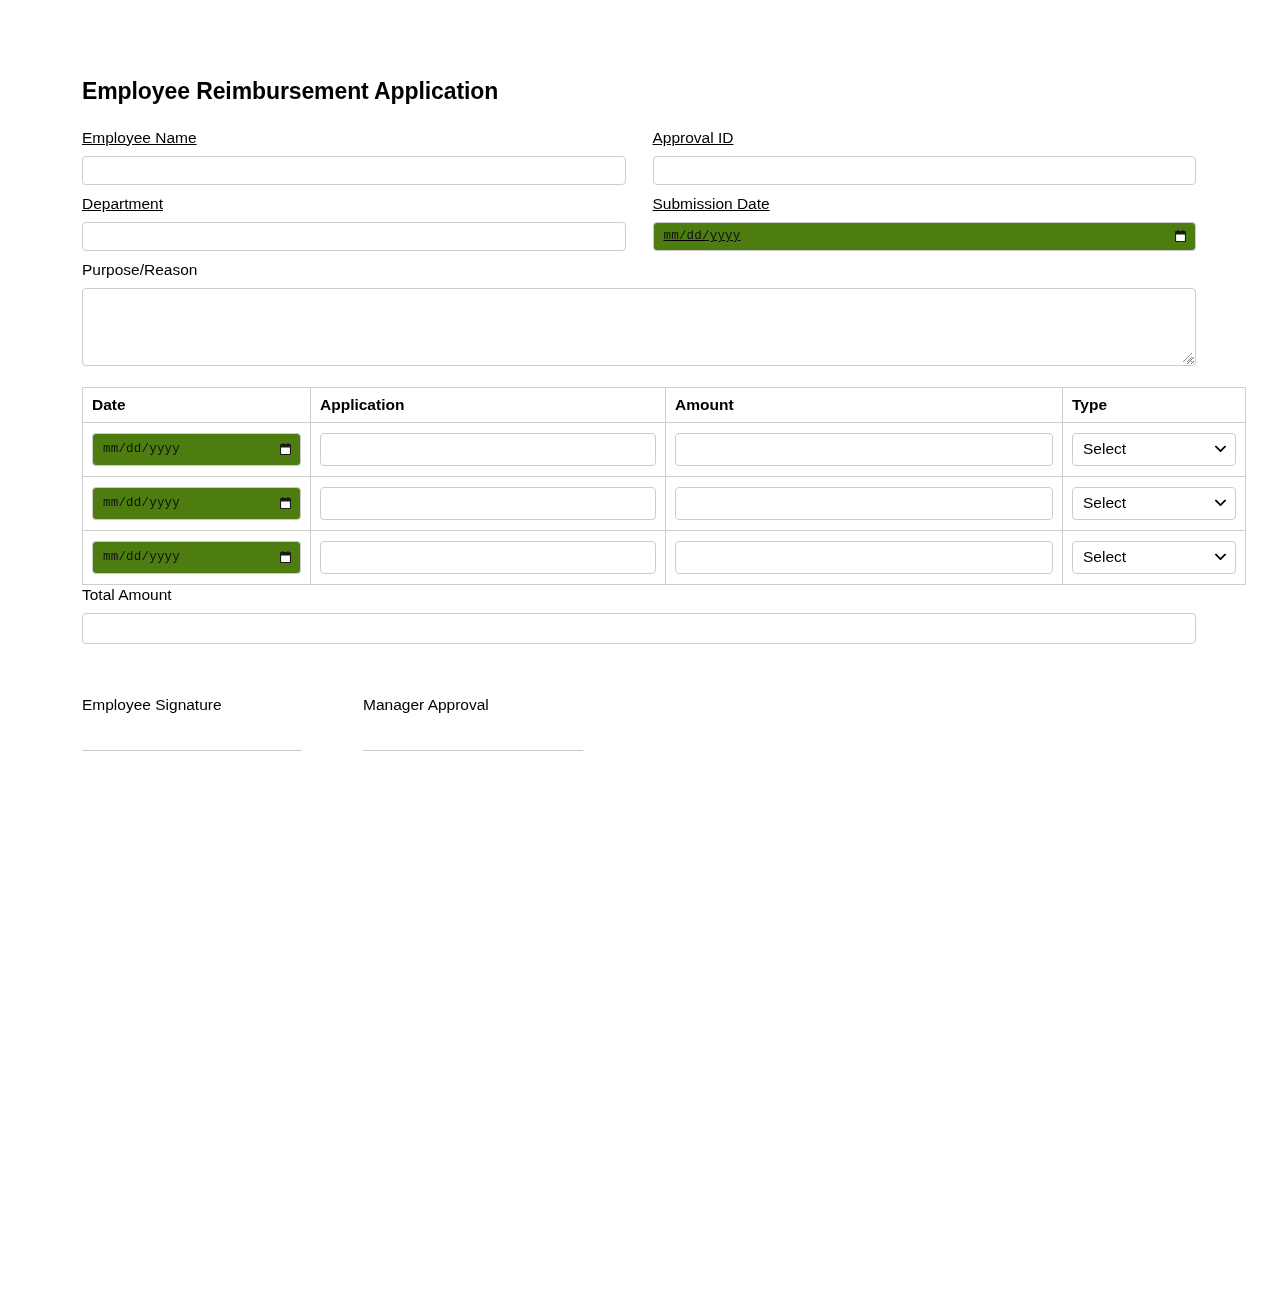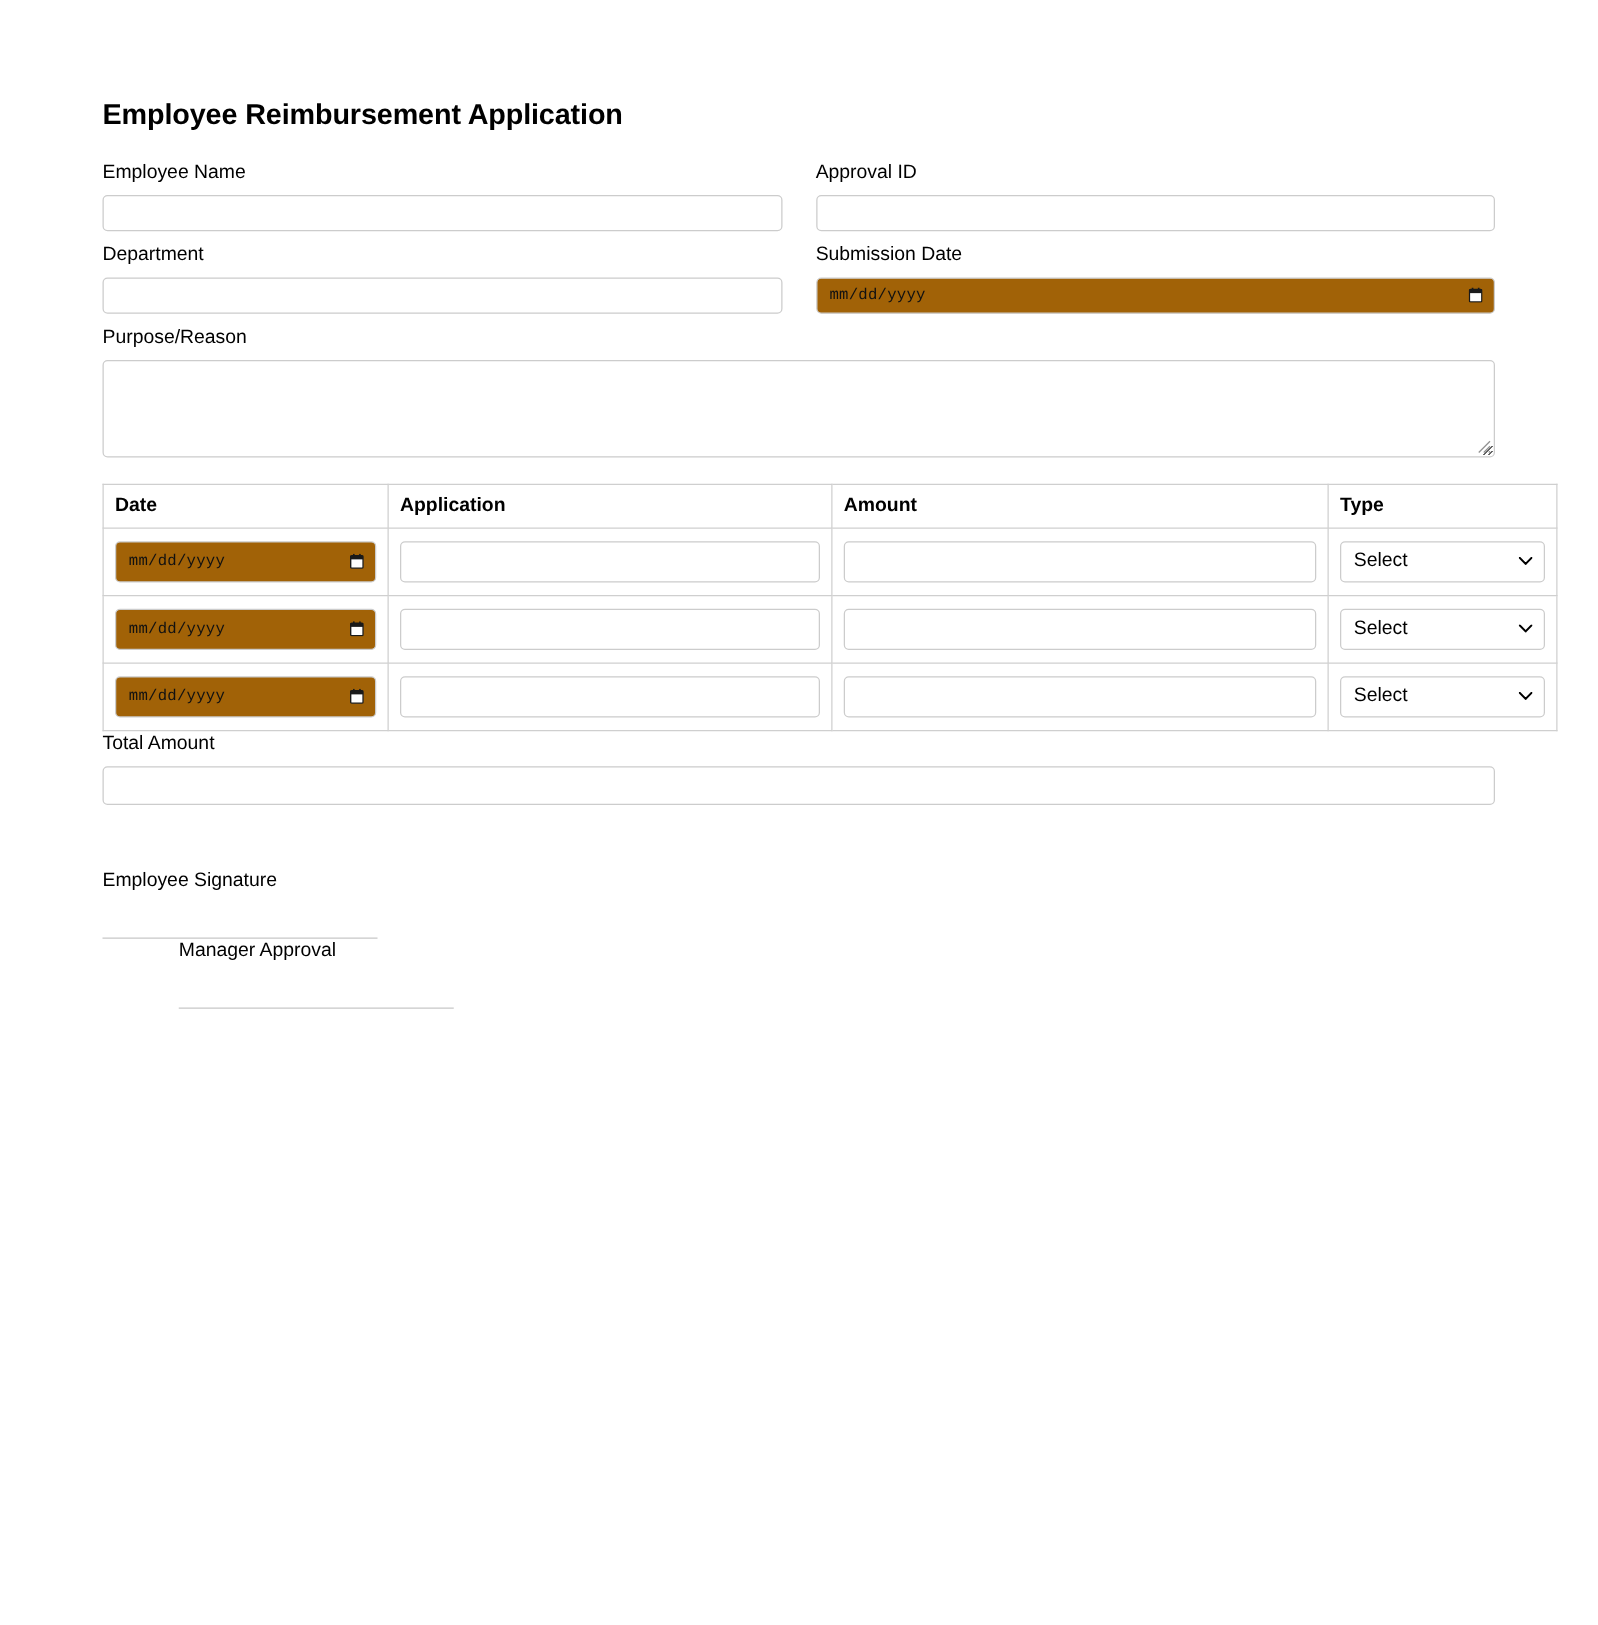--- a/index.html
+++ b/index.html
@@ -23,20 +23,21 @@
   h1.form-title {
     font-size: 23px;
     font-weight: bold;
     margin: 0 0 22px 0;
     line-height: 1.2;
     letter-spacing: -0.1px;
   }
   .grid-2 {
     display: flex;
     gap: 27px;
+    text-decoration: underline;
   }
   .col {
     flex: 1 1 0;
     min-width: 0;
   }
   .field {
     margin-bottom: 9px;
   }
   label, .label {
     display: block;
@@ -65,21 +66,21 @@
     padding: 4px 8px;
   }
   .datewrap {
     position: relative;
     width: 100%;
   }
   .datefield {
     height: 29px;
     border: 1px solid #cccccc;
     border-radius: 4px;
-    background: #a16207;
+    background: #4d7c0f;
     display: flex;
     align-items: center;
     padding: 0 8px 0 10px;
     box-sizing: border-box;
     position: relative;
   }
   .date-ph {
     font-family: "Liberation Mono", monospace;
     font-size: 12.5px;
     letter-spacing: 0.2px;
@@ -172,21 +173,20 @@
     height: 33px;
   }
   .total-block {
   }
   .total-block input.txt {
     height: 31px;
   }
   .sig-row {
     display: flex;
     margin-top: 51px;
-    flex-direction: column;
   }
   .sig-block {
     width: 220px;
   }
   .sig-block.second {
     margin-left: 61px;
   }
   .sig-label {
     font-size: 15.5px;
     line-height: 20px;

